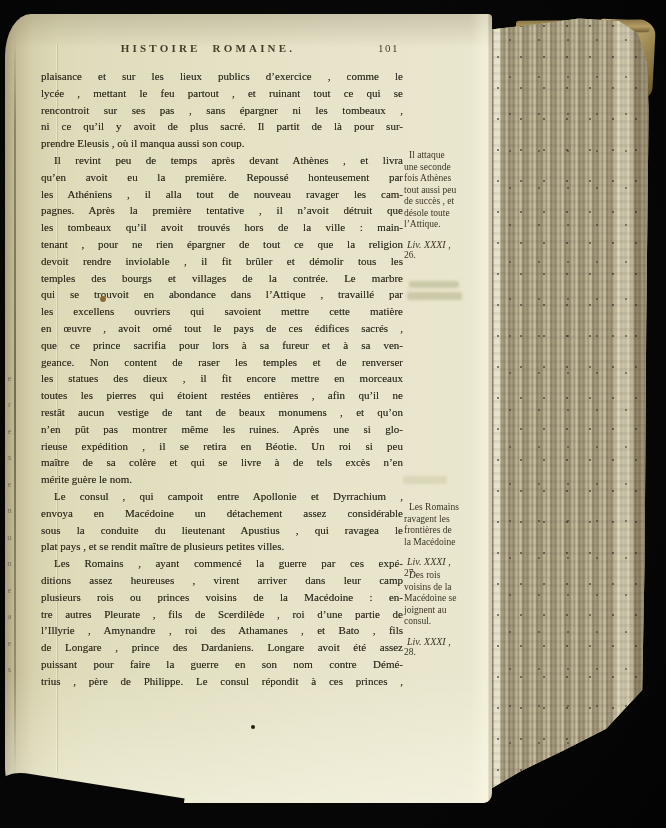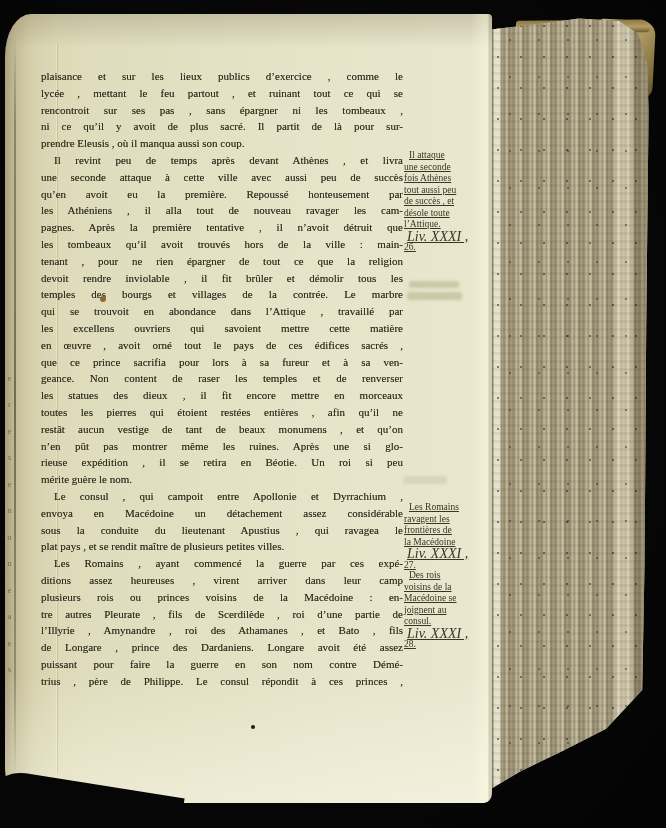--- a/index.html
+++ b/index.html
@@ -74,23 +74,23 @@
   .bline{
     height:16.8px;line-height:16.8px;font-size:11px;
     text-align:justify;text-align-last:justify;
     text-shadow:0 0 .4px rgba(46,42,28,.55);
     white-space:normal;overflow:visible;
   }
   .bline.m-indent{text-indent:13px;}
   .bline.m-end{text-align:left;text-align-last:left;}
   
   .note{position:absolute;left:399px;width:66px;font-size:9.5px;line-height:11.5px;color:#3a3424;}
-  .note .nline{white-space:nowrap;text-decoration:underline;}
+  .note .nline{white-space:nowrap;}
   .note .nline:first-child{text-indent:5px;}
-  .note .nline.ref{font-style:italic;font-size:14px;text-indent:3px;}
+  .note .nline.ref{font-style:italic;font-size:10px;text-indent:3px;margin-top:8px;}
   .note-1{top:136px}.note-2{top:488px}.note-3{top:556px}
   
   .smudge{position:absolute;background:rgba(156,152,108,.38);filter:blur(1.5px);border-radius:2px;}
   .smudge.s1{left:404px;top:267px;width:50px;height:7px;}
   .smudge.s2{left:402px;top:278px;width:55px;height:8px;}
   .smudge.s3{left:398px;top:462px;width:44px;height:8px;opacity:.55;}
   .ink-spot{position:absolute;left:95px;top:282px;width:6px;height:6px;border-radius:50%;
     background:#8a6a30;filter:blur(.4px);}
   .speck{position:absolute;left:246px;top:711px;width:4px;height:4px;border-radius:50%;background:#241e10;}
   
@@ -123,47 +123,51 @@
         <span>e</span>
         <span>n</span>
         <span>u</span>
         <span>n</span>
         <span>e</span>
         <span>a</span>
         <span>e</span>
         <span>s</span>
       </div>
 
+    <div class="header-row">
+      <div class="running-title">HISTOIRE ROMAINE.</div>
+      <div class="page-number">101</div>
+    </div>
 
     <div class="body-text">
 
     <div class="bline m-justify">plaisance et sur les lieux publics d’exercice , comme le</div>
         <div class="bline m-justify">lycée , mettant le feu partout , et ruinant tout ce qui se</div>
         <div class="bline m-justify">rencontroit sur ses pas , sans épargner ni les tombeaux ,</div>
         <div class="bline m-justify">ni ce qu’il y avoit de plus sacré. Il partit de là pour sur-</div>
         <div class="bline m-end">prendre Eleusis , où il manqua aussi son coup.</div>
         <div class="bline m-indent">Il revint peu de temps après devant Athènes , et livra</div>
-        <div class="bline m-justify">une seconde attaque à cette ville avec aussi peu de succès</div>
         <div class="bline m-justify">qu’en avoit eu la première. Repoussé honteusement par</div>
         <div class="bline m-justify">les Athéniens , il alla tout de nouveau ravager les cam-</div>
         <div class="bline m-justify">pagnes. Après la première tentative , il n’avoit détruit que</div>
         <div class="bline m-justify">les tombeaux qu’il avoit trouvés hors de la ville : main-</div>
         <div class="bline m-justify">tenant , pour ne rien épargner de tout ce que la religion</div>
         <div class="bline m-justify">devoit rendre inviolable , il fit brûler et démolir tous les</div>
         <div class="bline m-justify">temples des bourgs et villages de la contrée. Le marbre</div>
         <div class="bline m-justify">qui se trouvoit en abondance dans l’Attique , travaillé par</div>
         <div class="bline m-justify">les excellens ouvriers qui savoient mettre cette matière</div>
         <div class="bline m-justify">en œuvre , avoit orné tout le pays de ces édifices sacrés ,</div>
         <div class="bline m-justify">que ce prince sacrifia pour lors à sa fureur et à sa ven-</div>
         <div class="bline m-justify">geance. Non content de raser les temples et de renverser</div>
         <div class="bline m-justify">les statues des dieux , il fit encore mettre en morceaux</div>
         <div class="bline m-justify">toutes les pierres qui étoient restées entières , afin qu’il ne</div>
         <div class="bline m-justify">restât aucun vestige de tant de beaux monumens , et qu’on</div>
         <div class="bline m-justify">n’en pût pas montrer même les ruines. Après une si glo-</div>
         <div class="bline m-justify">rieuse expédition , il se retira en Béotie. Un roi si peu</div>
+        <div class="bline m-justify">maître de sa colère et qui se livre à de tels excès n’en</div>
         <div class="bline m-end">mérite guère le nom.</div>
         <div class="bline m-indent">Le consul , qui campoit entre Apollonie et Dyrrachium ,</div>
         <div class="bline m-justify">envoya en Macédoine un détachement assez considérable</div>
         <div class="bline m-justify">sous la conduite du lieutenant Apustius , qui ravagea le</div>
         <div class="bline m-end">plat pays , et se rendit maître de plusieurs petites villes.</div>
         <div class="bline m-indent">Les Romains , ayant commencé la guerre par ces expé-</div>
         <div class="bline m-justify">ditions assez heureuses , virent arriver dans leur camp</div>
         <div class="bline m-justify">plusieurs rois ou princes voisins de la Macédoine : en-</div>
         <div class="bline m-justify">tre autres Pleurate , fils de Scerdilède , roi d’une partie de</div>
         <div class="bline m-justify">l’Illyrie , Amynandre , roi des Athamanes , et Bato , fils</div>

